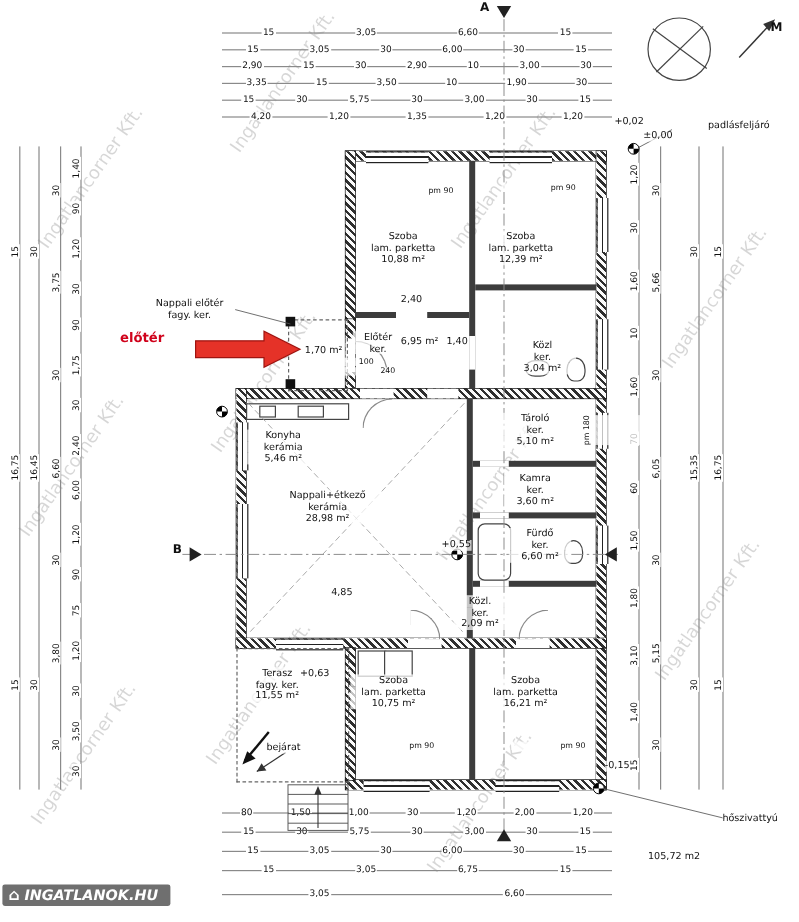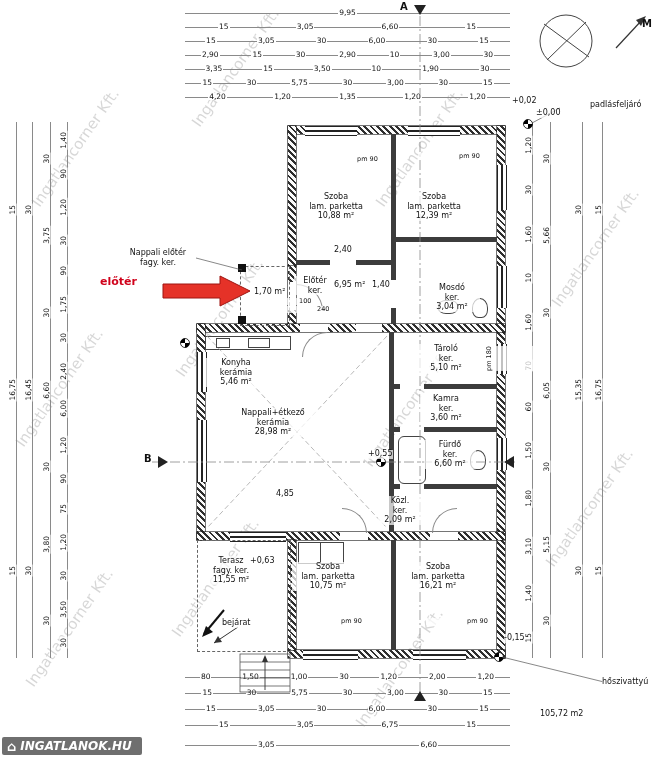--- a/index.html
+++ b/index.html
@@ -54,23 +54,20 @@
   <div class="wm" style="left:22px;top:680px">Ingatlancorner Kft.</div>
   <div class="wm" style="left:188px;top:120px">Ingatlancorner Kft.</div>
   <div class="wm" style="left:172px;top:370px">Ingatlancorner Kft.</div>
   <div class="wm" style="left:168px;top:630px">Ingatlancorner Kft.</div>
   <div class="wm" style="left:372px;top:200px">Ingatlancorner Kft.</div>
   <div class="wm" style="left:360px;top:460px">Ingatlancorner Kft.</div>
   <div class="wm" style="left:352px;top:720px">Ingatlancorner Kft.</div>
   <div class="wm" style="left:548px;top:300px">Ingatlancorner Kft.</div>
   <div class="wm" style="left:542px;top:560px">Ingatlancorner Kft.</div>
 
-  <div class="dim-row" style="top:2px">
-      <span class="dim-item">9,95</span>
-    </div>
   <div class="dim-row" style="top:16px">
       <span class="dim-item">15</span>
       <span class="dim-item">3,05</span>
       <span class="dim-item">6,60</span>
       <span class="dim-item">15</span>
     </div>
   <div class="dim-row" style="top:30px">
       <span class="dim-item">15</span>
       <span class="dim-item">3,05</span>
       <span class="dim-item">30</span>
@@ -359,21 +356,21 @@
     <span>Szoba</span>
     <span>lam. parketta</span>
     <span>12,39 m²</span>
   </div>
   <div class="room" style="left:294px;top:276px;width:42px">
     <span>Előtér</span>
     <span>ker.</span>
   </div>
   <div class="ann" style="left:334px;top:281px">6,95 m²</div>
   <div class="room" style="left:424px;top:283px;width:56px">
-    <span>Mosdó</span>
+    <span>Közl</span>
     <span>ker.</span>
     <span>3,04 m²</span>
   </div>
   <div class="room" style="left:418px;top:344px;width:56px">
     <span>Tároló</span>
     <span>ker.</span>
     <span>5,10 m²</span>
   </div>
   <div class="room" style="left:206px;top:358px;width:60px">
     <span>Konyha</span>

